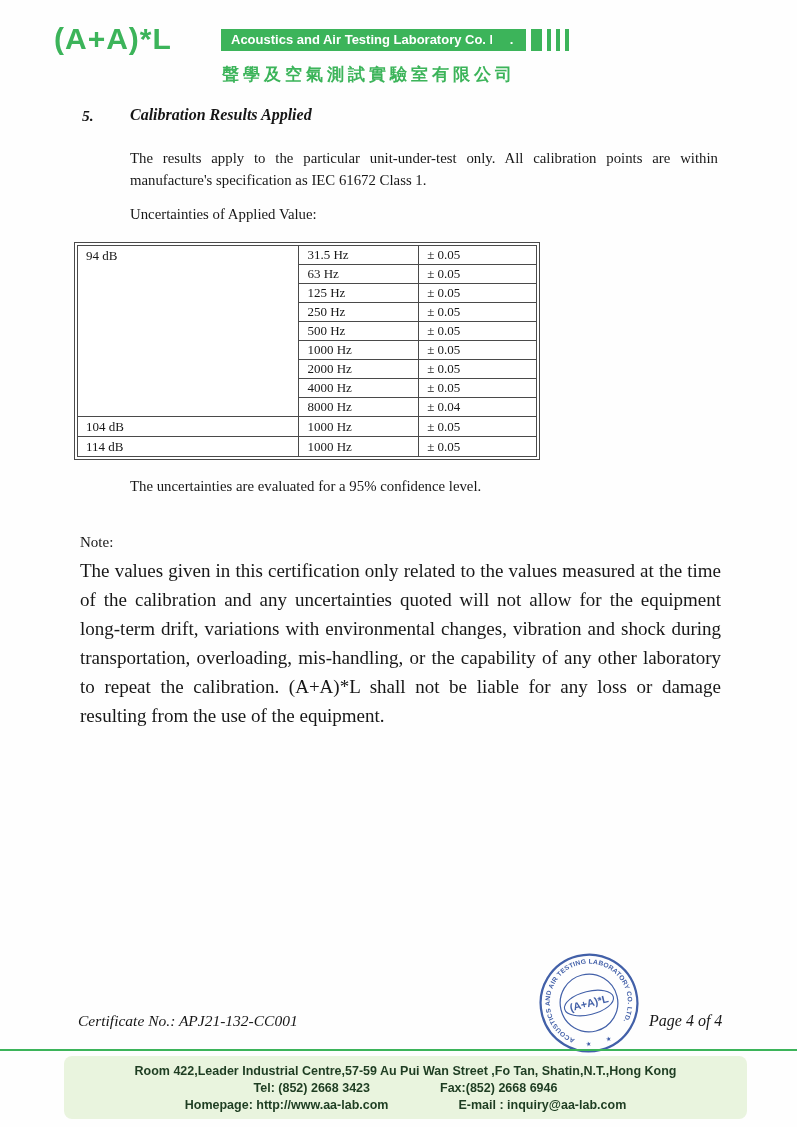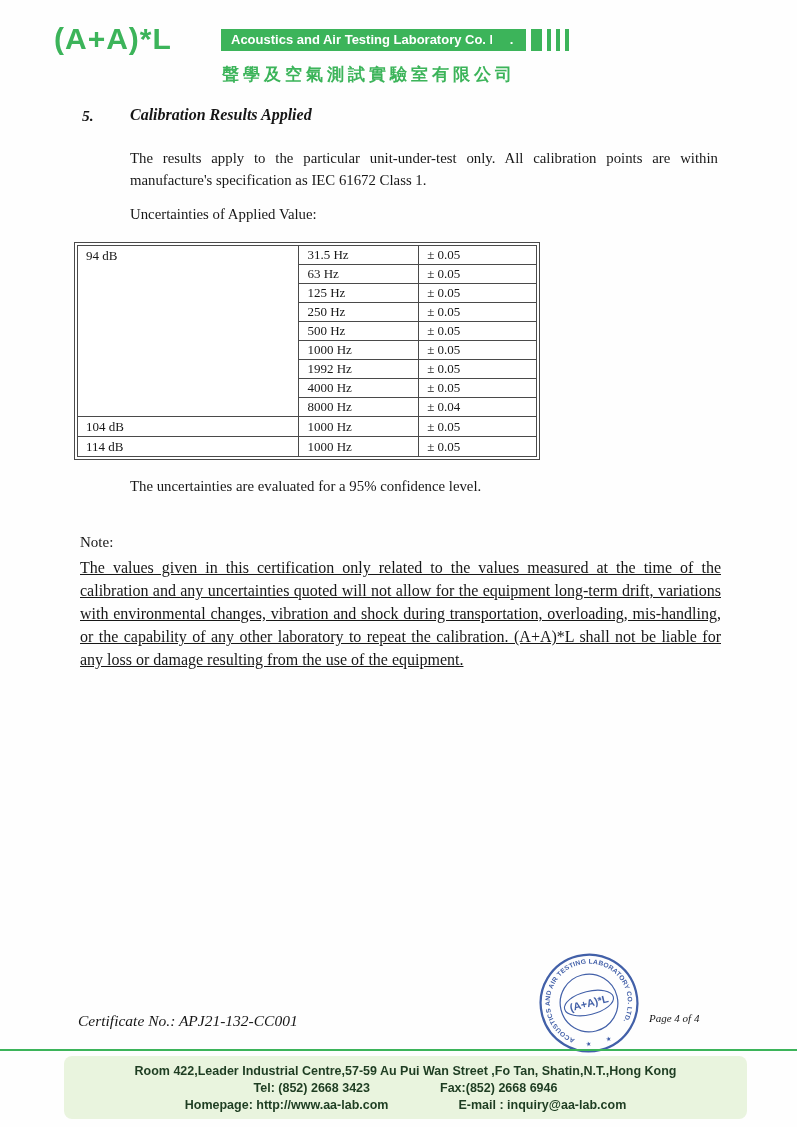--- a/index.html
+++ b/index.html
@@ -84,31 +84,31 @@
   .conf {
     position: absolute; left: 130px; top: 478px;
     font-size: 14.8px;
   }
   .note-label {
     position: absolute; left: 80px; top: 534px;
     font-size: 15px;
   }
   .note {
     position: absolute; left: 80px; top: 556px; width: 641px;
-    font-size: 16px; line-height: 23px; text-align: justify; text-decoration: underline;
+    font-size: 19px; line-height: 29px; text-align: justify;
   }
 
   
   .cert-no {
     position: absolute; left: 78px; top: 1012px;
     font-style: italic; font-size: 15.5px;
   }
   .page-num {
     position: absolute; left: 649px; top: 1012px;
-    font-style: italic; font-size: 11px;
+    font-style: italic; font-size: 16px;
   }
 
   
   .stamp {
     position: absolute; left: 529px; top: 950px;
     width: 120px; height: 106px; opacity: 0.9;
   }
   .stamp svg { width: 100%; height: 100%; overflow: visible; }
   .ring-outer { fill: none; stroke: var(--stamp_blue); stroke-width: 2.4; }
   .ring-inner { fill: none; stroke: var(--stamp_blue); stroke-width: 1.3; }
@@ -186,21 +186,21 @@
         </tr>
         <tr>
           <td class="c2">500 Hz</td>
           <td class="c3">± 0.05</td>
         </tr>
         <tr>
           <td class="c2">1000 Hz</td>
           <td class="c3">± 0.05</td>
         </tr>
         <tr>
-          <td class="c2">1992 Hz</td>
+          <td class="c2">2000 Hz</td>
           <td class="c3">± 0.05</td>
         </tr>
         <tr>
           <td class="c2">4000 Hz</td>
           <td class="c3">± 0.05</td>
         </tr>
         <tr>
           <td class="c2">8000 Hz</td>
           <td class="c3">± 0.04</td>
         </tr>

